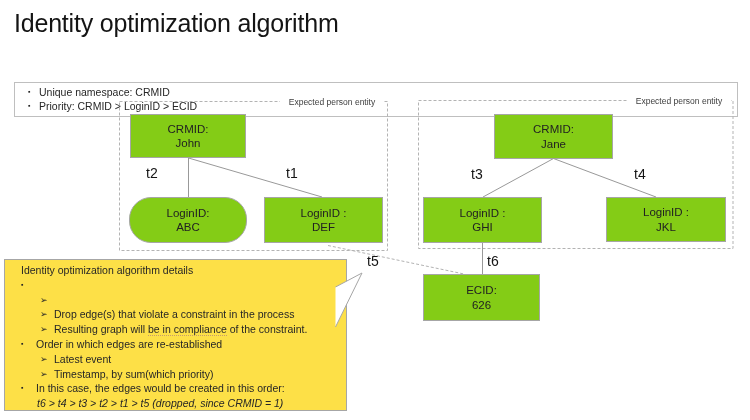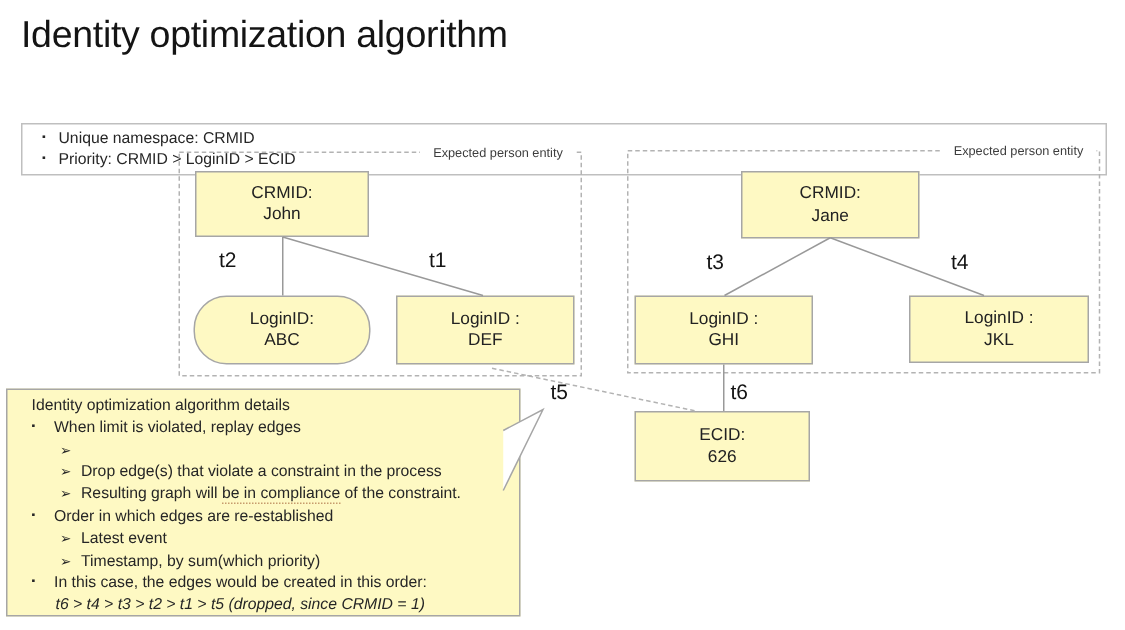--- a/index.html
+++ b/index.html
@@ -6,37 +6,37 @@
   .stage{position:relative;width:750px;height:420px;background:#ffffff;overflow:hidden;
          font-family:"Liberation Sans",sans-serif;color:#262626;padding-left:12px;}
   .title{position:absolute;left:14px;top:9px;font-size:25px;font-weight:400;color:#141414;
          letter-spacing:-0.2px;}
   
   .rules{position:absolute;left:14px;top:52px;width:722px;height:31px;border:1px solid #bfbfbf;
          background:#fff;padding-top:2px;box-sizing:content-box;margin-top:30px;}
   .rule-row{display:flex;align-items:flex-start;line-height:14px;font-size:10.5px;}
   .rule-row .blt{width:11px;margin-left:13px;font-size:7px;line-height:14px;text-align:left;}
   
-  .node{position:absolute;background:#fef9c3;border:1px solid #a6a6a6;display:flex;flex-direction:column;
+  .node{position:absolute;background:#84cc16;border:1px solid #a6a6a6;display:flex;flex-direction:column;
         justify-content:center;text-align:center;font-size:11.5px;line-height:14.5px;color:#222;}
   .n-john{left:130px;top:114px;width:114px;height:42px;}
   .n-abc{left:129px;top:197px;width:116px;height:44px;border-radius:22px;}
   .n-def{left:264px;top:197px;width:117px;height:44px;}
   .n-jane{left:494px;top:114px;width:117px;height:43px;}
   .n-ghi{left:423px;top:197px;width:117px;height:44px;}
   .n-jkl{left:606px;top:197px;width:118px;height:43px;}
   .n-ecid{left:423px;top:274px;width:115px;height:45px;}
   
   .elabel{position:absolute;font-size:14px;color:#141414;line-height:13px;}
   .e-t2{left:146px;top:167px;} .e-t1{left:286px;top:167px;}
   .e-t3{left:471px;top:168px;} .e-t4{left:634px;top:168px;}
   .e-t5{left:367px;top:255px;} .e-t6{left:487px;top:255px;}
   
   .callout{position:absolute;left:4px;top:259px;width:331px;height:147px;border:1px solid #a6a6a6;
-           background:#fef9c3;padding:3px 4px 0 6px;box-sizing:content-box;font-size:10.5px;
+           background:#fde047;padding:3px 4px 0 6px;box-sizing:content-box;font-size:10.5px;
            line-height:14.8px;color:#262626;}
   .c-line{white-space:pre-wrap;display:flex;align-items:flex-start;}
   .c-head{margin-left:10px;display:block;}
   .c-l1{margin-left:10px;}
   .c-l1 .blt{width:15px;font-size:7px;line-height:14.8px;flex:none;}
   .c-l2{margin-left:29px;}
   .c-l2 .arr{width:14px;font-size:9px;line-height:14.8px;flex:none;}
   .c-cont{margin-left:26px;display:block;font-style:italic;}
   .squig{border-bottom:1.5px dotted #c69c6d;}
   
@@ -87,21 +87,20 @@
   </div>
   <div class="node n-ecid">
     <span>ECID:</span>
     <span>626</span>
   </div>
 
   <div class="callout">
     <span class="c-head">Identity optimization algorithm details</span>
     <div class="c-line c-l1">
       <span class="blt">▪</span>
-      <span>When limit is violated, replay edges</span>
     </div>
     <div class="c-line c-l2">
       <span class="arr">➢</span>
     </div>
     <div class="c-line c-l2">
       <span class="arr">➢</span>
       <span>Drop edge(s) that violate a constraint in the process</span>
     </div>
     <div class="c-line c-l2">
       <span class="arr">➢</span>

